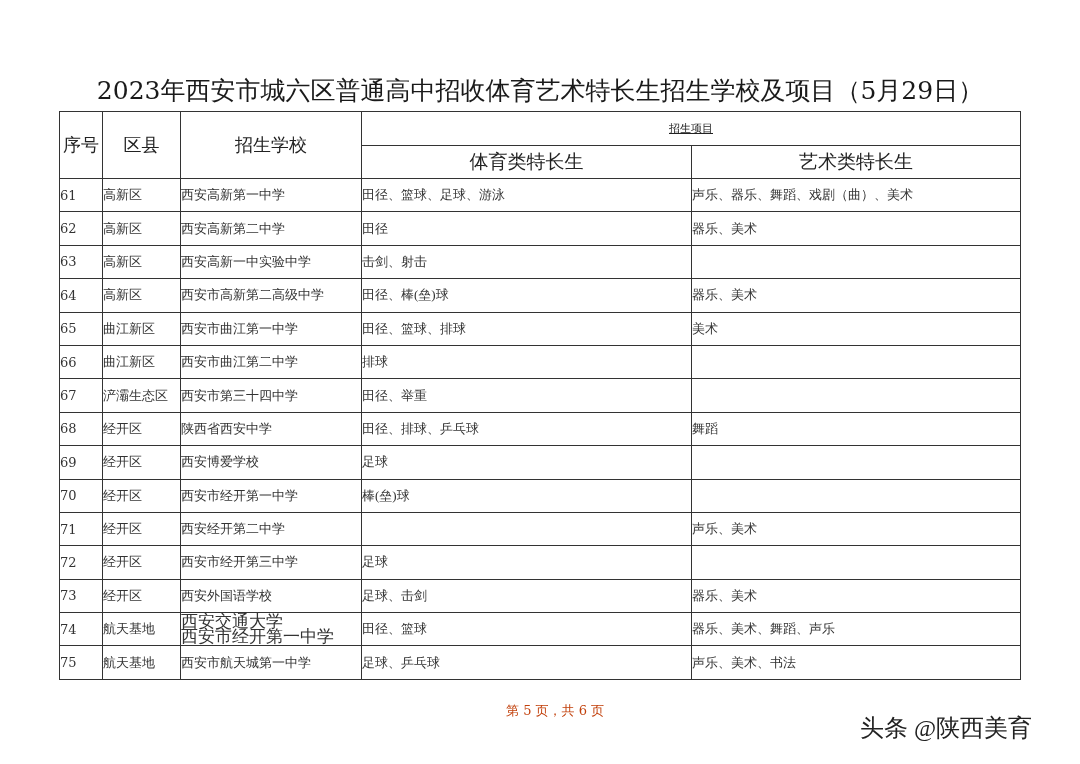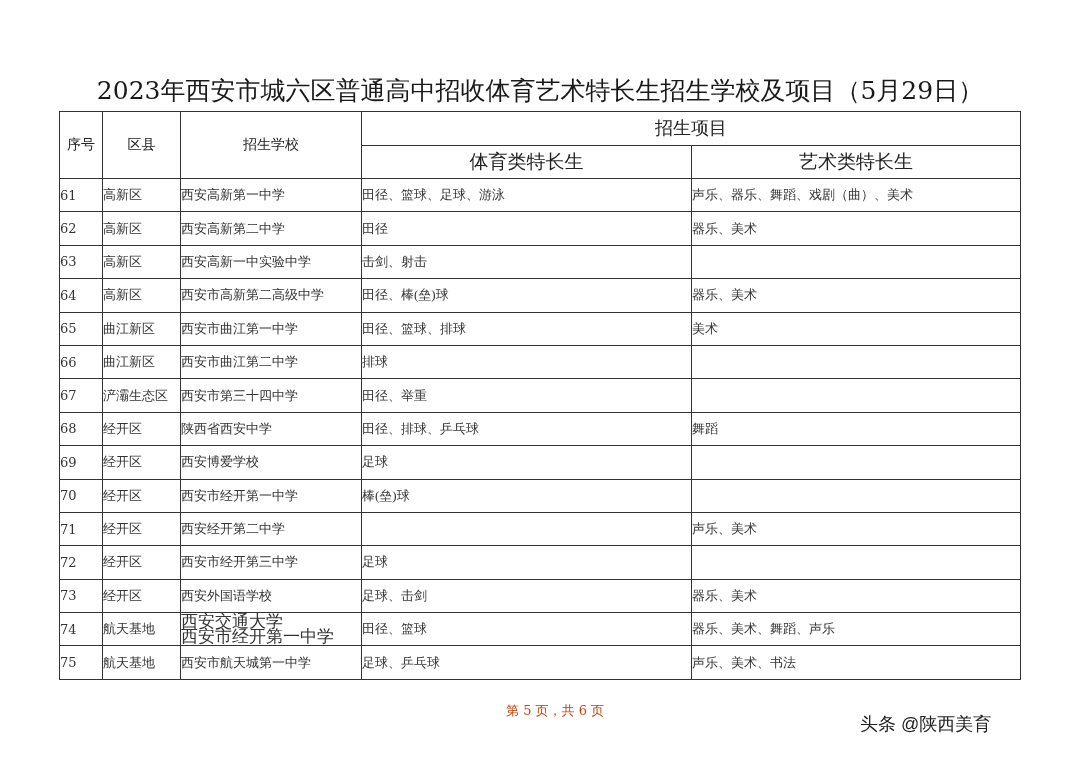--- a/index.html
+++ b/index.html
@@ -4,30 +4,30 @@
 <style>
   html, body { margin:0; padding:0; background:#ffffff; }
   body { width:1080px; height:764px; position:relative; overflow:hidden;
          font-family:"DejaVu Serif","Liberation Serif",serif; color:#222; }
   .title { position:absolute; left:0; top:74px; width:1080px; text-align:center;
            font-size:25px; color:#1a1a1a; letter-spacing:0px; white-space:nowrap; }
   table.main { position:absolute; left:59px; top:111px; width:961px;
                border-collapse:collapse; table-layout:fixed; }
   table.main td, table.main th { border:1.5px solid #333; padding:0; font-weight:normal;
                overflow:hidden; white-space:nowrap; }
-  th.hdr-big { font-size:14px; color:#222; height:66px;font-family:Liberation Serif, serif; }
-  th.hdr-top { font-size:18px; height:32px; }
+  th.hdr-big { font-size:18px; color:#222; height:66px;font-family:Liberation Serif, serif; }
+  th.hdr-top { font-size:11px; height:32px;text-decoration:underline; }
   th.hdr-sub { font-size:19px; height:32px; }
   td { font-size:13px; height:32.4px; color:#333; }
   td.c { text-align:left; }
   td.l { text-align:left; padding-left:4px;font-family:Liberation Serif, serif; }
   td.twoline { line-height:15px; font-size:17px; }
   .footer { position:absolute; left:478px; top:702px; font-size:13px; color:#c2410c; white-space:nowrap;margin-left:28px; }
-  .watermark { position:absolute; left:860px; top:712px; font-size:18px; color:#222;
-               font-family:Liberation Sans, sans-serif; white-space:nowrap;
+  .watermark { position:absolute; left:860px; top:712px; font-size:24px; color:#222;
+               font-family:Liberation Serif, serif; white-space:nowrap;
                text-shadow:1px 1px 0 #fff, -1px -1px 0 #fff; }
 </style>
 </head>
 <body>
 
 <div class="title">2023年西安市城六区普通高中招收体育艺术特长生招生学校及项目（5月29日）</div>
 
 <table class="main">
   <colgroup>
     <col style="width:43px">

